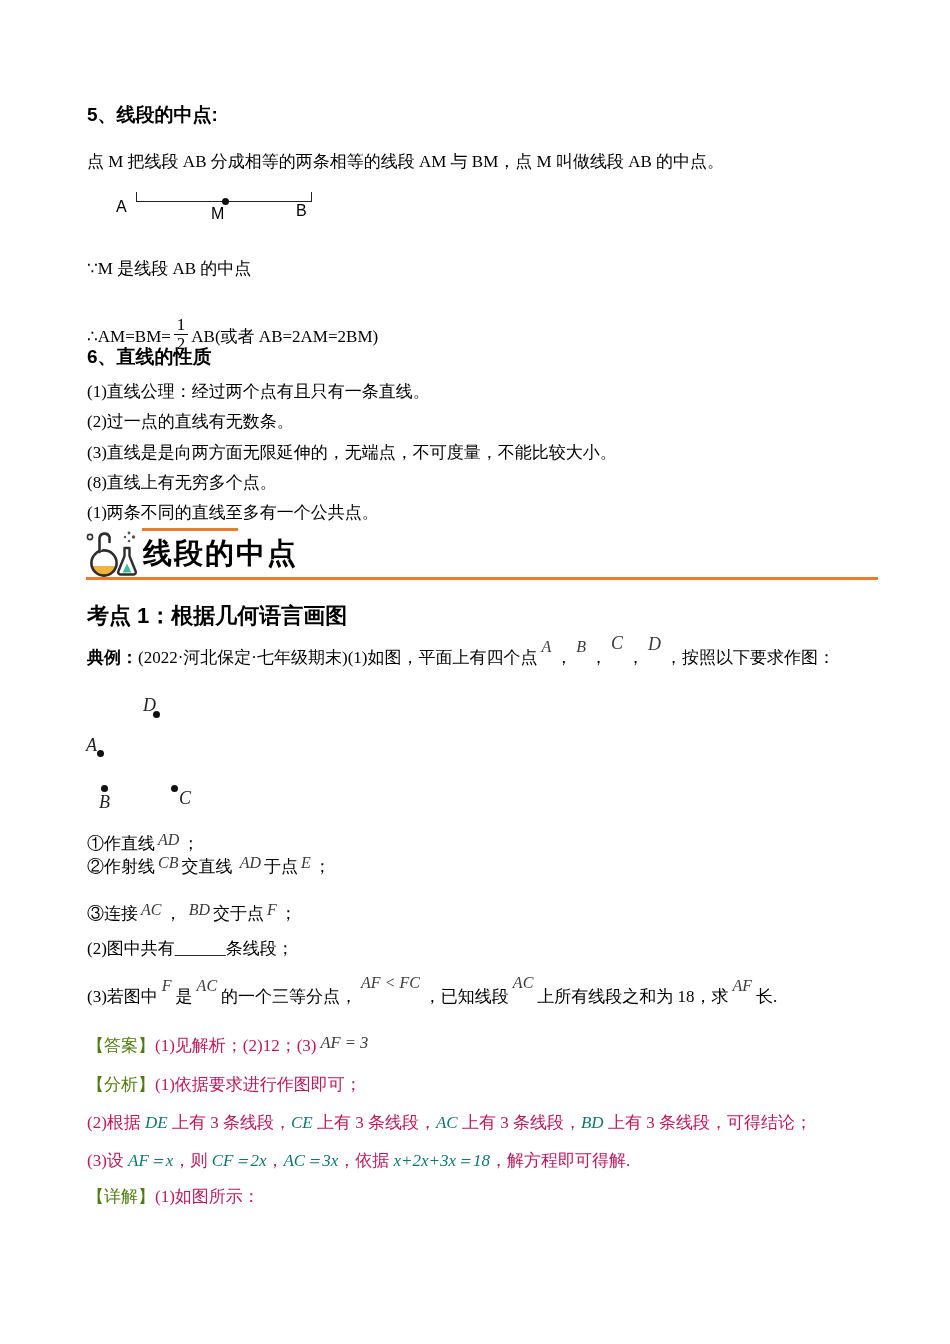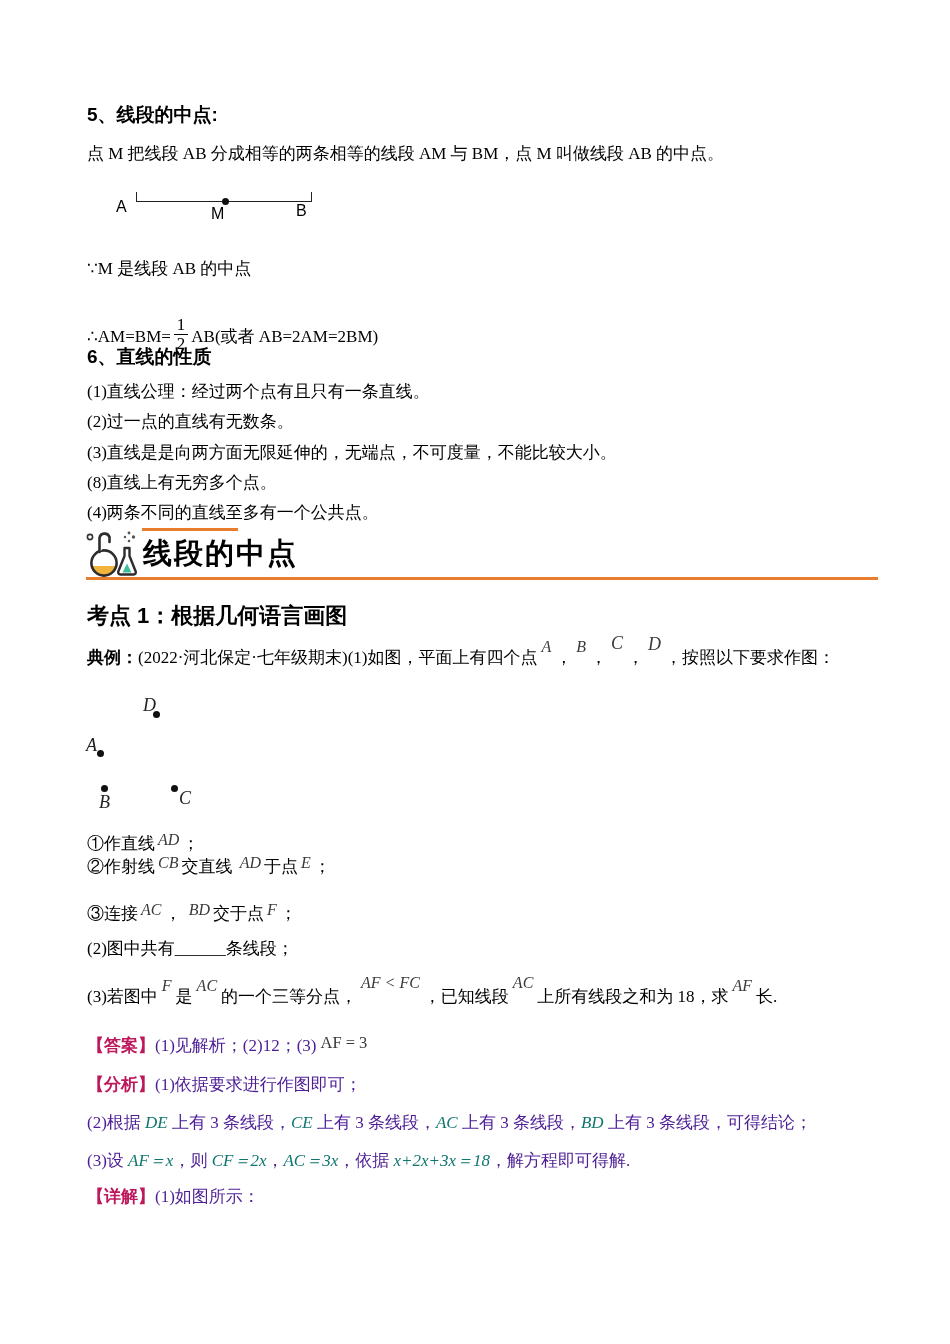--- a/index.html
+++ b/index.html
@@ -27,51 +27,51 @@
   .banner-icon{position:absolute;left:84px;top:528px;}
   
   .m{font-family:"Liberation Serif",serif;font-style:italic;color:#3a3a3a;}
   .m-up4{position:relative;top:-4px;font-size:16px;margin:0 3px;}
   .m-up11{position:relative;top:-11px;font-size:16px;margin:0 4px;}
   
   .fig-pts{left:85px;top:695px;width:130px;height:120px;}
   .pt-dot{position:absolute;width:7px;height:7px;border-radius:50%;background:#111;}
   .pt-label{position:absolute;font-family:"Liberation Serif",serif;font-style:italic;font-size:18px;color:#222;}
   
-  .red{color:#4c1d95;}
-  .redlabel{color:#be185d;font-weight:bold;}
+  .red{color:#be185d;}
+  .redlabel{color:#4d7c0f;font-weight:normal;}
   .redm{color:#0f766e;font-style:italic;font-family:"Liberation Serif",serif;}
-  .eq-black{color:#3a3a3a;position:relative;top:-3px;margin-left:4px;font-size:16.5px;}
+  .eq-black{color:#3a3a3a;font-style:italic;position:relative;top:-3px;margin-left:4px;font-size:16.5px;}
 </style>
 </head>
 <body>
 
 <h2 class="abs hsans" style="top:102px">5、线段的中点:</h2>
-<p class="abs body" style="top:143px">点 M 把线段 AB 分成相等的两条相等的线段 AM 与 BM，点 M 叫做线段 AB 的中点。</p>
+<p class="abs body" style="top:151px">点 M 把线段 AB 分成相等的两条相等的线段 AM 与 BM，点 M 叫做线段 AB 的中点。</p>
 
 <div class="abs fig-amb">
   <div class="amb-tick" style="left:26px"></div>
   <div class="amb-tick" style="left:201px"></div>
   <div class="amb-line"></div>
   <div class="amb-dot" style="left:112px"></div>
   <span class="amb-label" style="left:6px;top:12px">A</span>
   <span class="amb-label" style="left:101px;top:19px">M</span>
   <span class="amb-label" style="left:186px;top:16px">B</span>
 </div>
 
 <p class="abs body" style="top:258px">∵M 是线段 AB 的中点</p>
 
 <p class="abs body" style="top:316px"><span>∴AM=BM=</span><span class="frac"><span class="num">1</span><span class="den">2</span></span><span>AB(或者 AB=2AM=2BM)</span></p>
 
 <h2 class="abs hsans" style="top:344px">6、直线的性质</h2>
 <p class="abs body" style="top:381px">(1)直线公理：经过两个点有且只有一条直线。</p>
 <p class="abs body" style="top:411px">(2)过一点的直线有无数条。</p>
 <p class="abs body" style="top:442px">(3)直线是是向两方面无限延伸的，无端点，不可度量，不能比较大小。</p>
 <p class="abs body" style="top:472px">(8)直线上有无穷多个点。</p>
-<p class="abs body" style="top:502px">(4)两条不同的直线至多有一个公共点。</p>
+<p class="abs body" style="top:502px">(1)两条不同的直线至多有一个公共点。</p>
 
 <div class="banner-icon">
   <svg width="58" height="52" viewBox="0 0 58 52">
 
     <circle cx="6" cy="9" r="2.6" fill="none" stroke="#333" stroke-width="1.6"></circle>
 
     <g fill="#555">
       <circle cx="45" cy="5" r="1.4"></circle>
         <circle cx="49.5" cy="9" r="1.7"></circle>
       <circle cx="45" cy="13" r="1.3"></circle>

